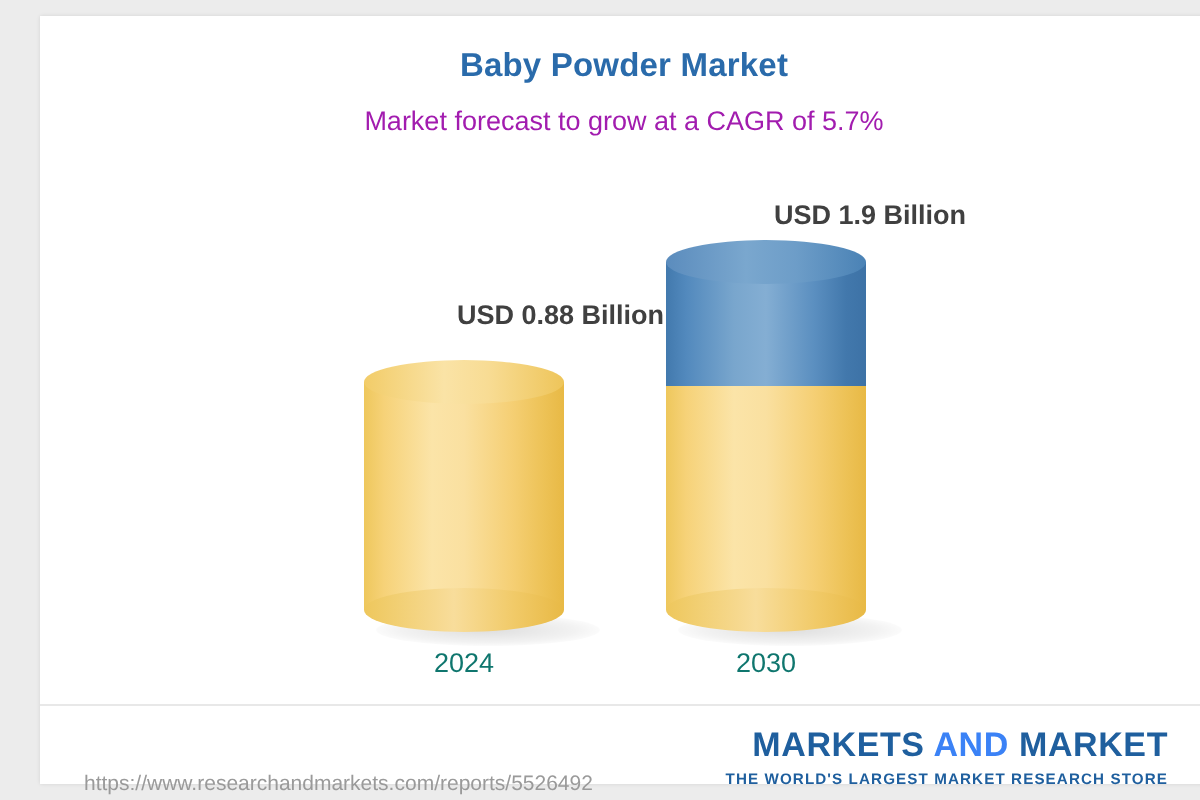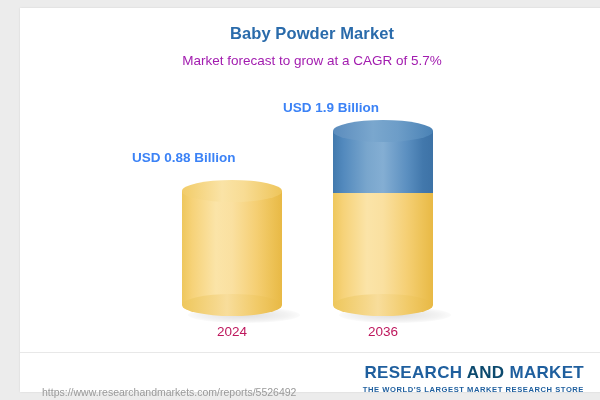--- a/index.html
+++ b/index.html
@@ -58,34 +58,34 @@
   .bar-group {
     position: absolute;
     bottom: 0;
     width: 120px;
   }
 
   .value-label {
     position: absolute;
     width: 200px;
     left: -40px;
-    text-align: left;
+    text-align: right;
     font-size: 13.5px;
     font-weight: bold;
-    color: #3b82f6;
+    color: #404040;
     white-space: nowrap;
   }
 
   .cat-label {
     position: absolute;
     width: 120px;
     left: 0;
     text-align: center;
     font-size: 13.5px;
-    color: #be185d;
+    color: #0f766e;
   }
 
   
   .cyl {
     position: absolute;
     left: 0;
     width: 100px;
   }
   .cyl-body {
     position: absolute;
@@ -167,21 +167,21 @@
     top: 356px;
     text-align: right;
   }
   .logo-main {
     font-size: 17px;
     font-weight: bold;
     color: #1f5f9e;
     letter-spacing: 0.3px;
     line-height: 1.05;
   }
-  .logo-and { color: #0c4a6e; }
+  .logo-and { color: #3b82f6; }
   .logo-tag {
     font-size: 7.6px;
     font-weight: bold;
     color: #1f5f9e;
     letter-spacing: 0.55px;
     margin-top: 3px;
   }
 </style>
 </head>
 <body>
@@ -215,31 +215,31 @@
       <div class="cyl" style="top:112px; height:196px; left:10px;">
         <div class="shadow"></div>
 
         <div class="cyl-body gold-body" style="top:71px; height:114px;"></div>
         <div class="ellipse gold-bottom" style="top:174px;"></div>
 
         <div class="cyl-body blue-body" style="top:11px; height:62px;"></div>
         <div class="ellipse blue-top" style="top:0px;"></div>
       </div>
 
-      <div class="cat-label" style="top:316px;">2036</div>
+      <div class="cat-label" style="top:316px;">2030</div>
     </div>
 
   </div>
 
   <div class="footer-divider"></div>
 
   <div class="footer-url">https://www.researchandmarkets.com/reports/5526492</div>
 
   <div class="logo">
     <div class="logo-main">
-      <span>RESEARCH</span>
+      <span>MARKETS</span>
       <span class="logo-and">AND</span>
       <span>MARKET</span>
     </div>
     <div class="logo-tag">THE WORLD'S LARGEST MARKET RESEARCH STORE</div>
   </div>
 
 </div>
 
 </body></html>

